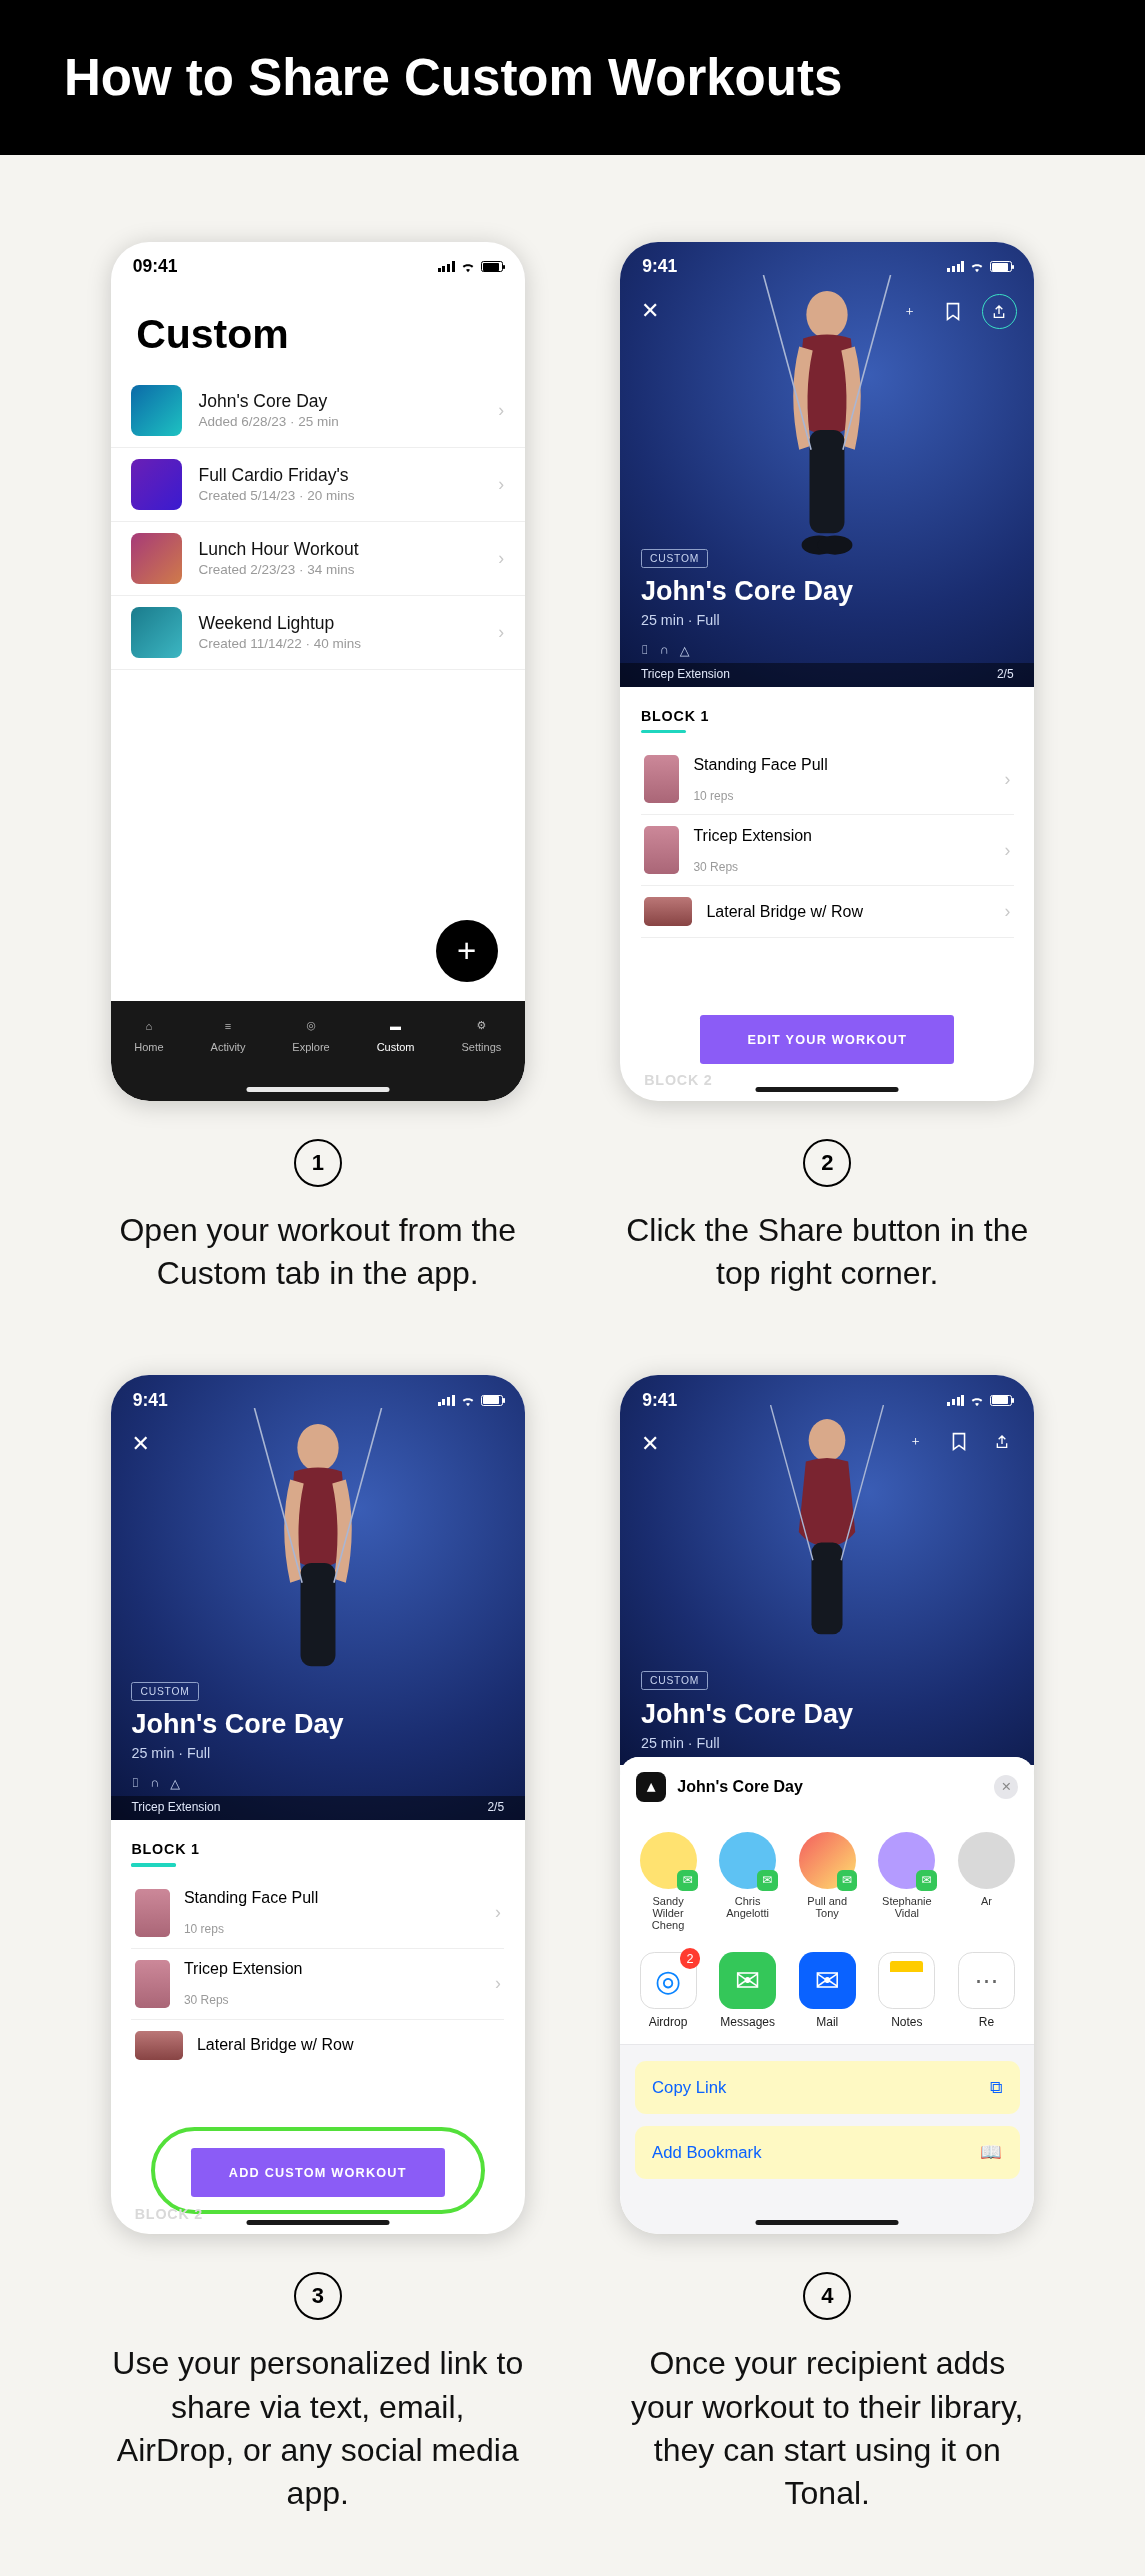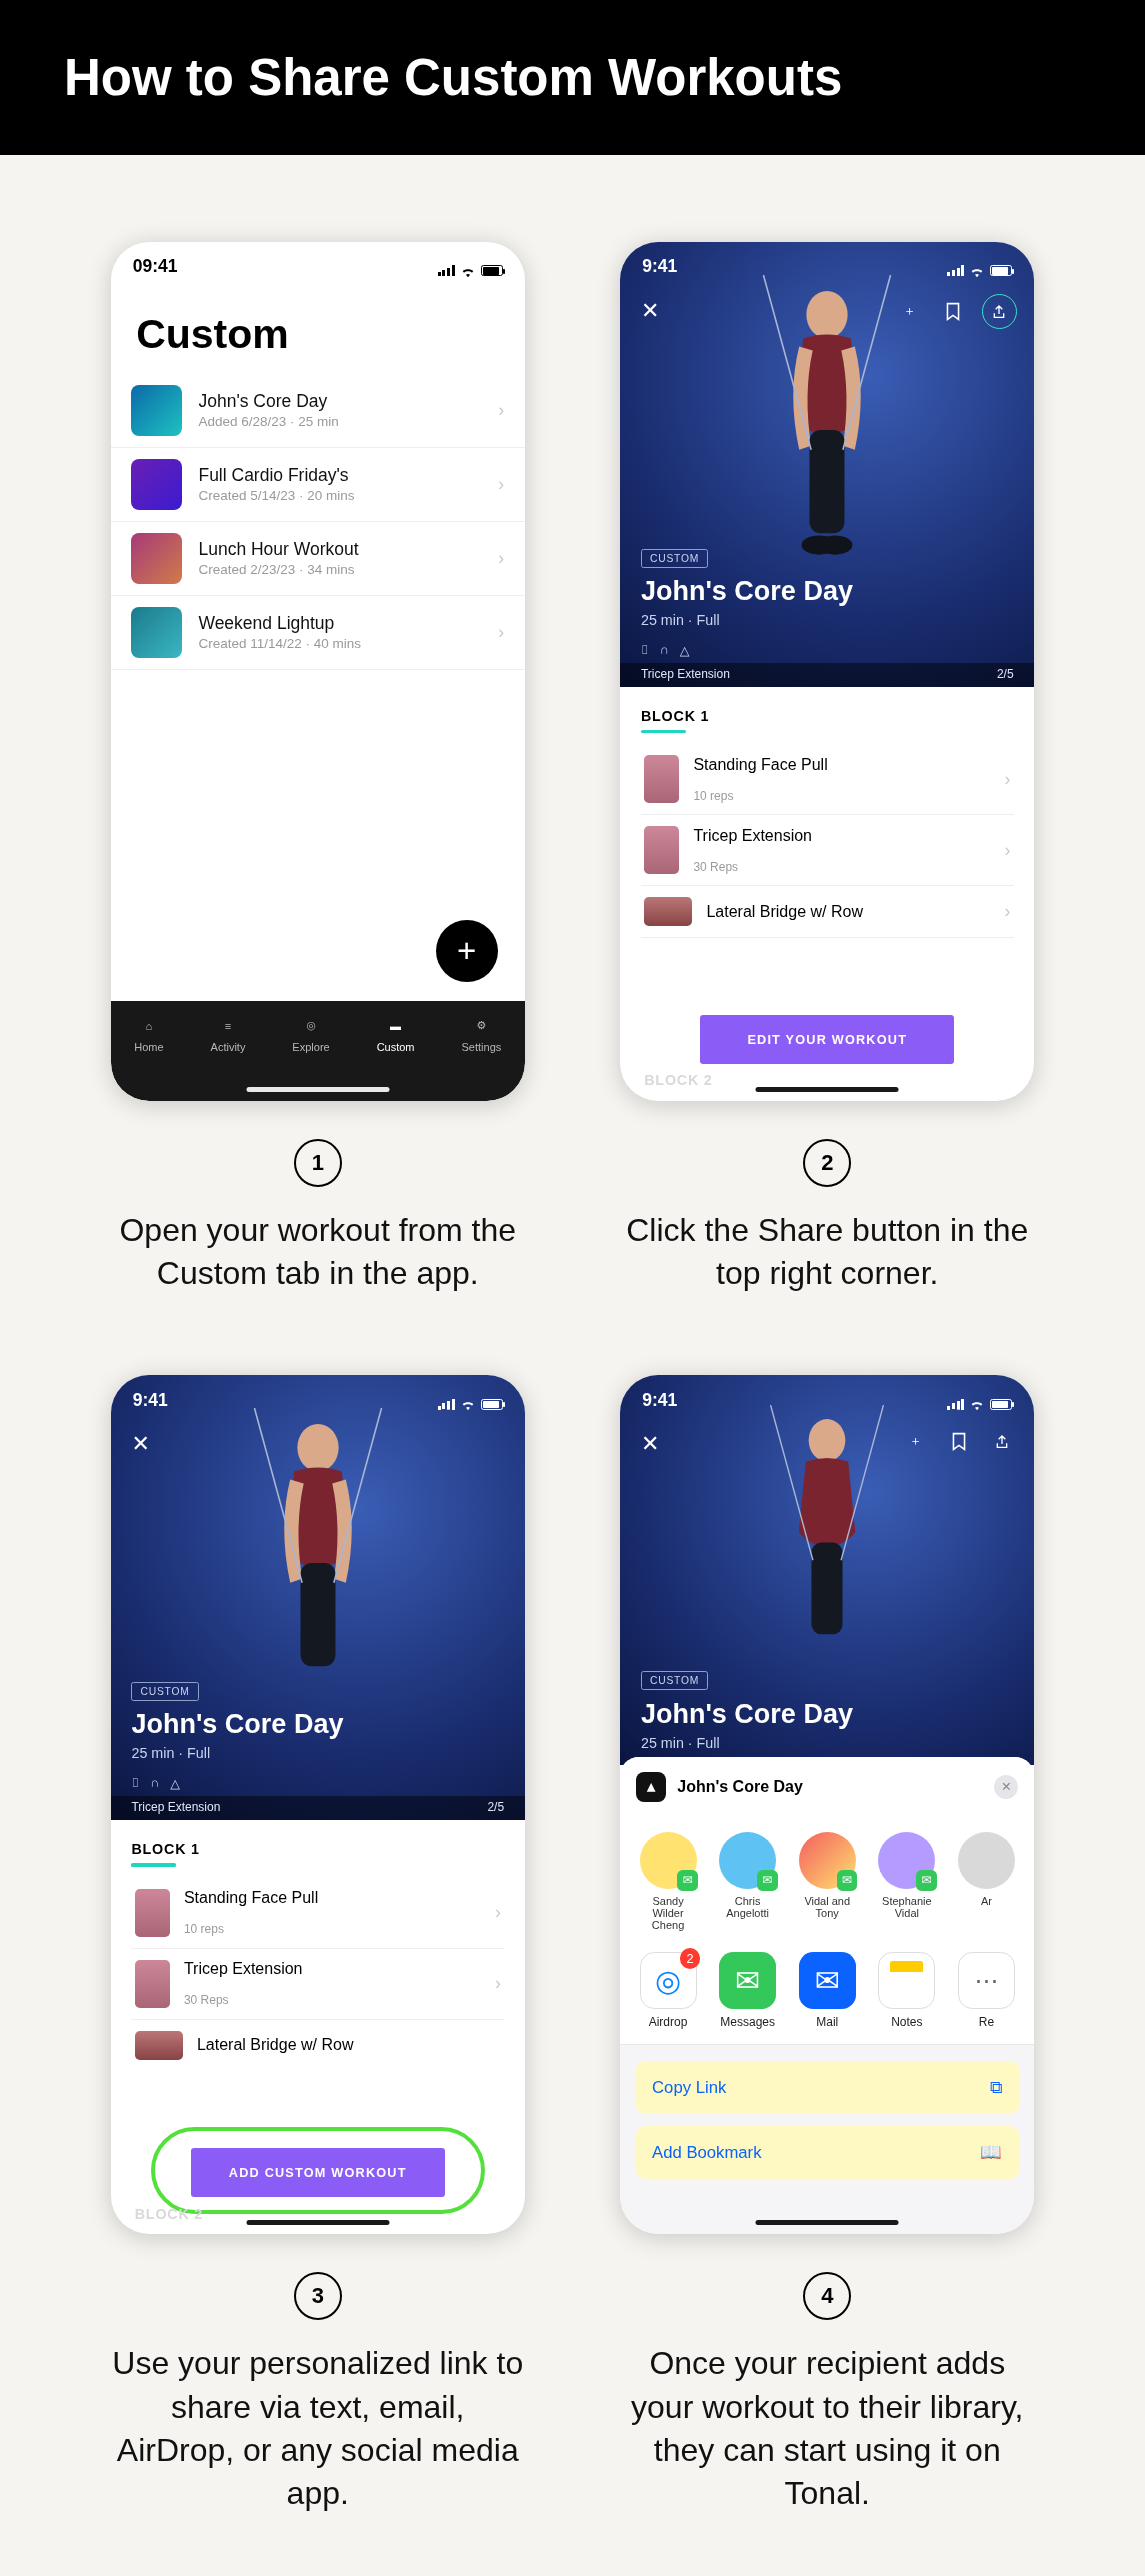--- a/index.html
+++ b/index.html
@@ -44,21 +44,21 @@
   .step-caption {
     font-size: 32px;
     line-height: 1.35;
     text-align: center;
     max-width: 414px;
     color: #111;
   }
 
   
   .status-bar {
-    display:flex; justify-content:space-between; align-items:flex-end;
+    display:flex; justify-content:space-between; align-items:center;
     padding: 14.3px 22px 6.4px; font-size: 17.5px; font-weight:600;
   }
   .status-bar.dark { color:#fff; }
   .status-icons { display:flex; gap:4.8px; align-items:center; }
   .signal, .wifi, .battery { display:inline-block; }
   .signal { width:17.5px; height:11px; background:
     linear-gradient(to top, currentColor 0 100%) 0 100%/3.2px 4px no-repeat,
     linear-gradient(to top, currentColor 0 100%) 4.8px 100%/3.2px 6.4px no-repeat,
     linear-gradient(to top, currentColor 0 100%) 9.5px 100%/3.2px 8.7px no-repeat,
     linear-gradient(to top, currentColor 0 100%) 14.3px 100%/3.2px 11px no-repeat;
@@ -491,21 +491,21 @@
           <div class="contact">
               <div class="avatar b">
                 <span class="dot">✉</span>
               </div>
               <div>Chris Angelotti</div>
             </div>
           <div class="contact">
               <div class="avatar r">
                 <span class="dot">✉</span>
               </div>
-              <div>Vidal and Tony</div>
+              <div>Pull and Tony</div>
             </div>
           <div class="contact">
               <div class="avatar p">
                 <span class="dot">✉</span>
               </div>
               <div>Stephanie Vidal</div>
             </div>
           <div class="contact">
               <div class="avatar g"></div>
               <div>Ar</div>

